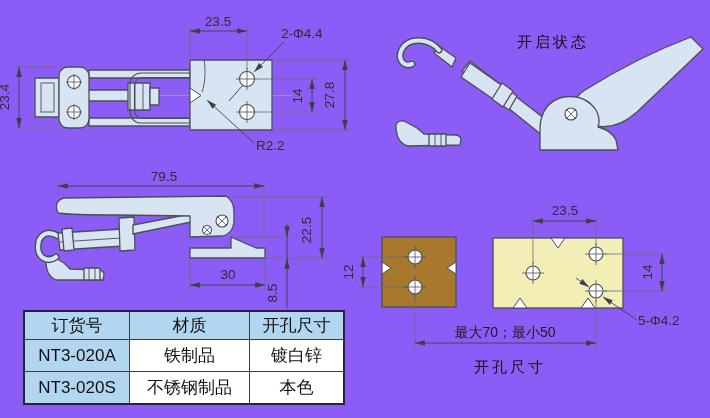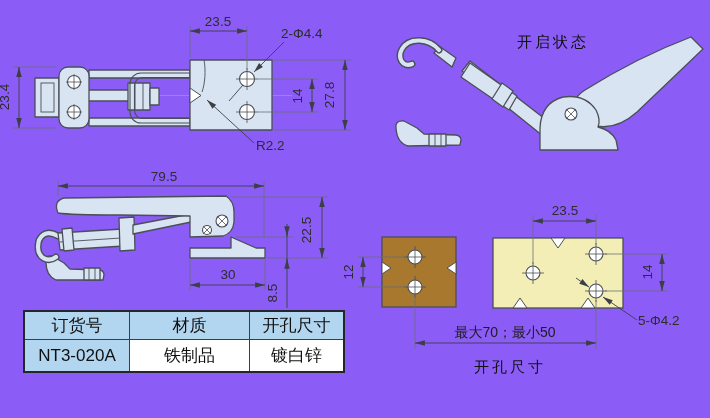--- a/index.html
+++ b/index.html
@@ -279,16 +279,21 @@
       <th class="w2">材质</th>
       <th class="w3">开孔尺寸</th>
     </tr>
   </thead>
   <tbody>
     <tr>
       <td class="key">NT3-020A</td>
       <td>铁制品</td>
       <td>镀白锌</td>
     </tr>
+    <tr>
+      <td class="key">NT3-020S</td>
+      <td>不锈钢制品</td>
+      <td>本色</td>
+    </tr>
   </tbody>
 </table>
 
 </div>
 
 </body></html>

